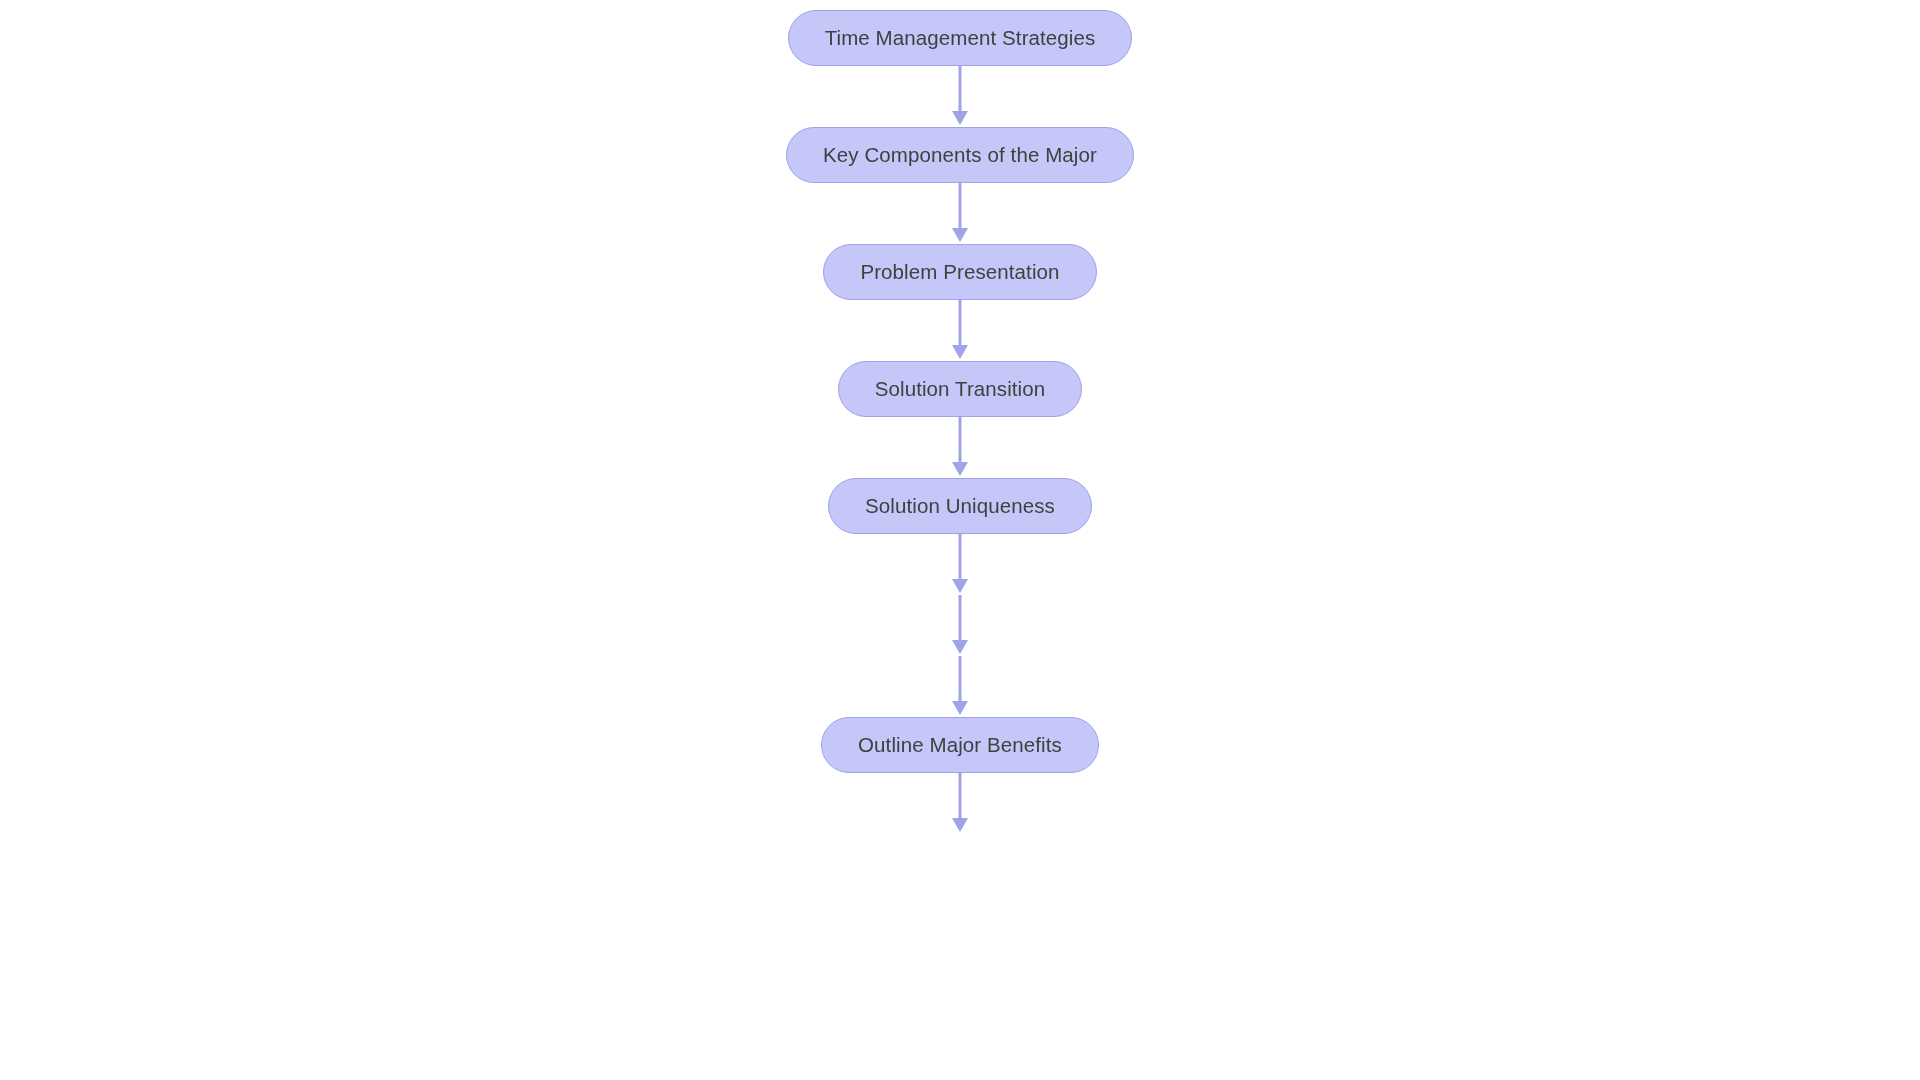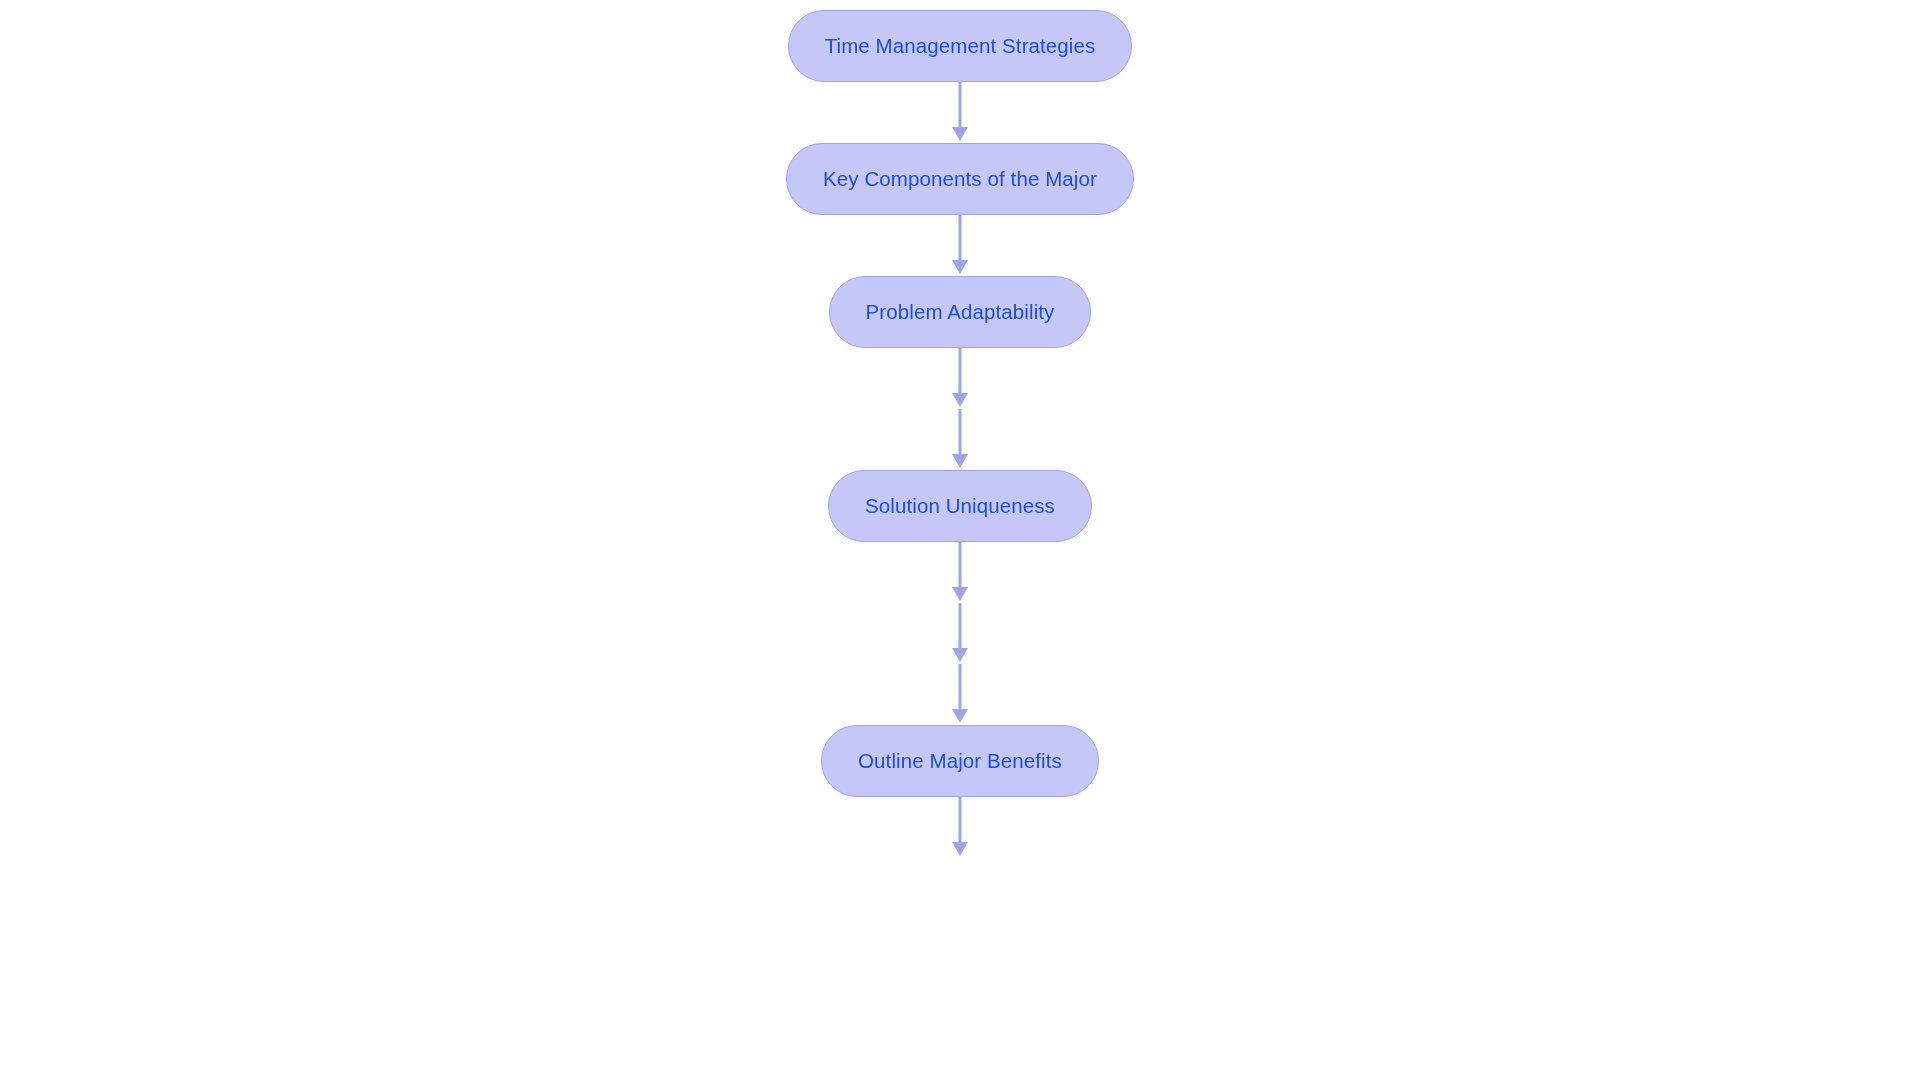--- a/index.html
+++ b/index.html
@@ -27,29 +27,29 @@
     top: 0;
     width: 1920px;
     height: 1080px;
     display: flex;
     flex-direction: column;
     align-items: center;
   }
 
   .node {
     box-sizing: border-box;
-    height: 72px;
+    height: 56px;
     display: flex;
     align-items: center;
     justify-content: center;
     padding: 0 36px;
     border-radius: 999px;
     background: #c5c7f8;
     border: 1.5px solid #9fa3e8;
-    color: #1d4ed8;
+    color: #404040;
     font-size: 20.5px;
     line-height: 1;
     letter-spacing: 0.1px;
     white-space: nowrap;
     flex: 0 0 auto;
   }
 
   .node-label {
     display: block;
     white-space: nowrap;
@@ -107,28 +107,31 @@
     <div class="node">
       <span class="node-label">Key Components of the Major</span>
     </div>
 
     <div class="connector">
       <span class="stem"></span>
       <span class="head"></span>
     </div>
 
     <div class="node">
-      <span class="node-label">Problem Adaptability</span>
+      <span class="node-label">Problem Presentation</span>
     </div>
 
     <div class="connector">
       <span class="stem"></span>
       <span class="head"></span>
     </div>
 
+    <div class="node">
+      <span class="node-label">Solution Transition</span>
+    </div>
 
     <div class="connector">
       <span class="stem"></span>
       <span class="head"></span>
     </div>
 
     <div class="node">
       <span class="node-label">Solution Uniqueness</span>
     </div>
 

